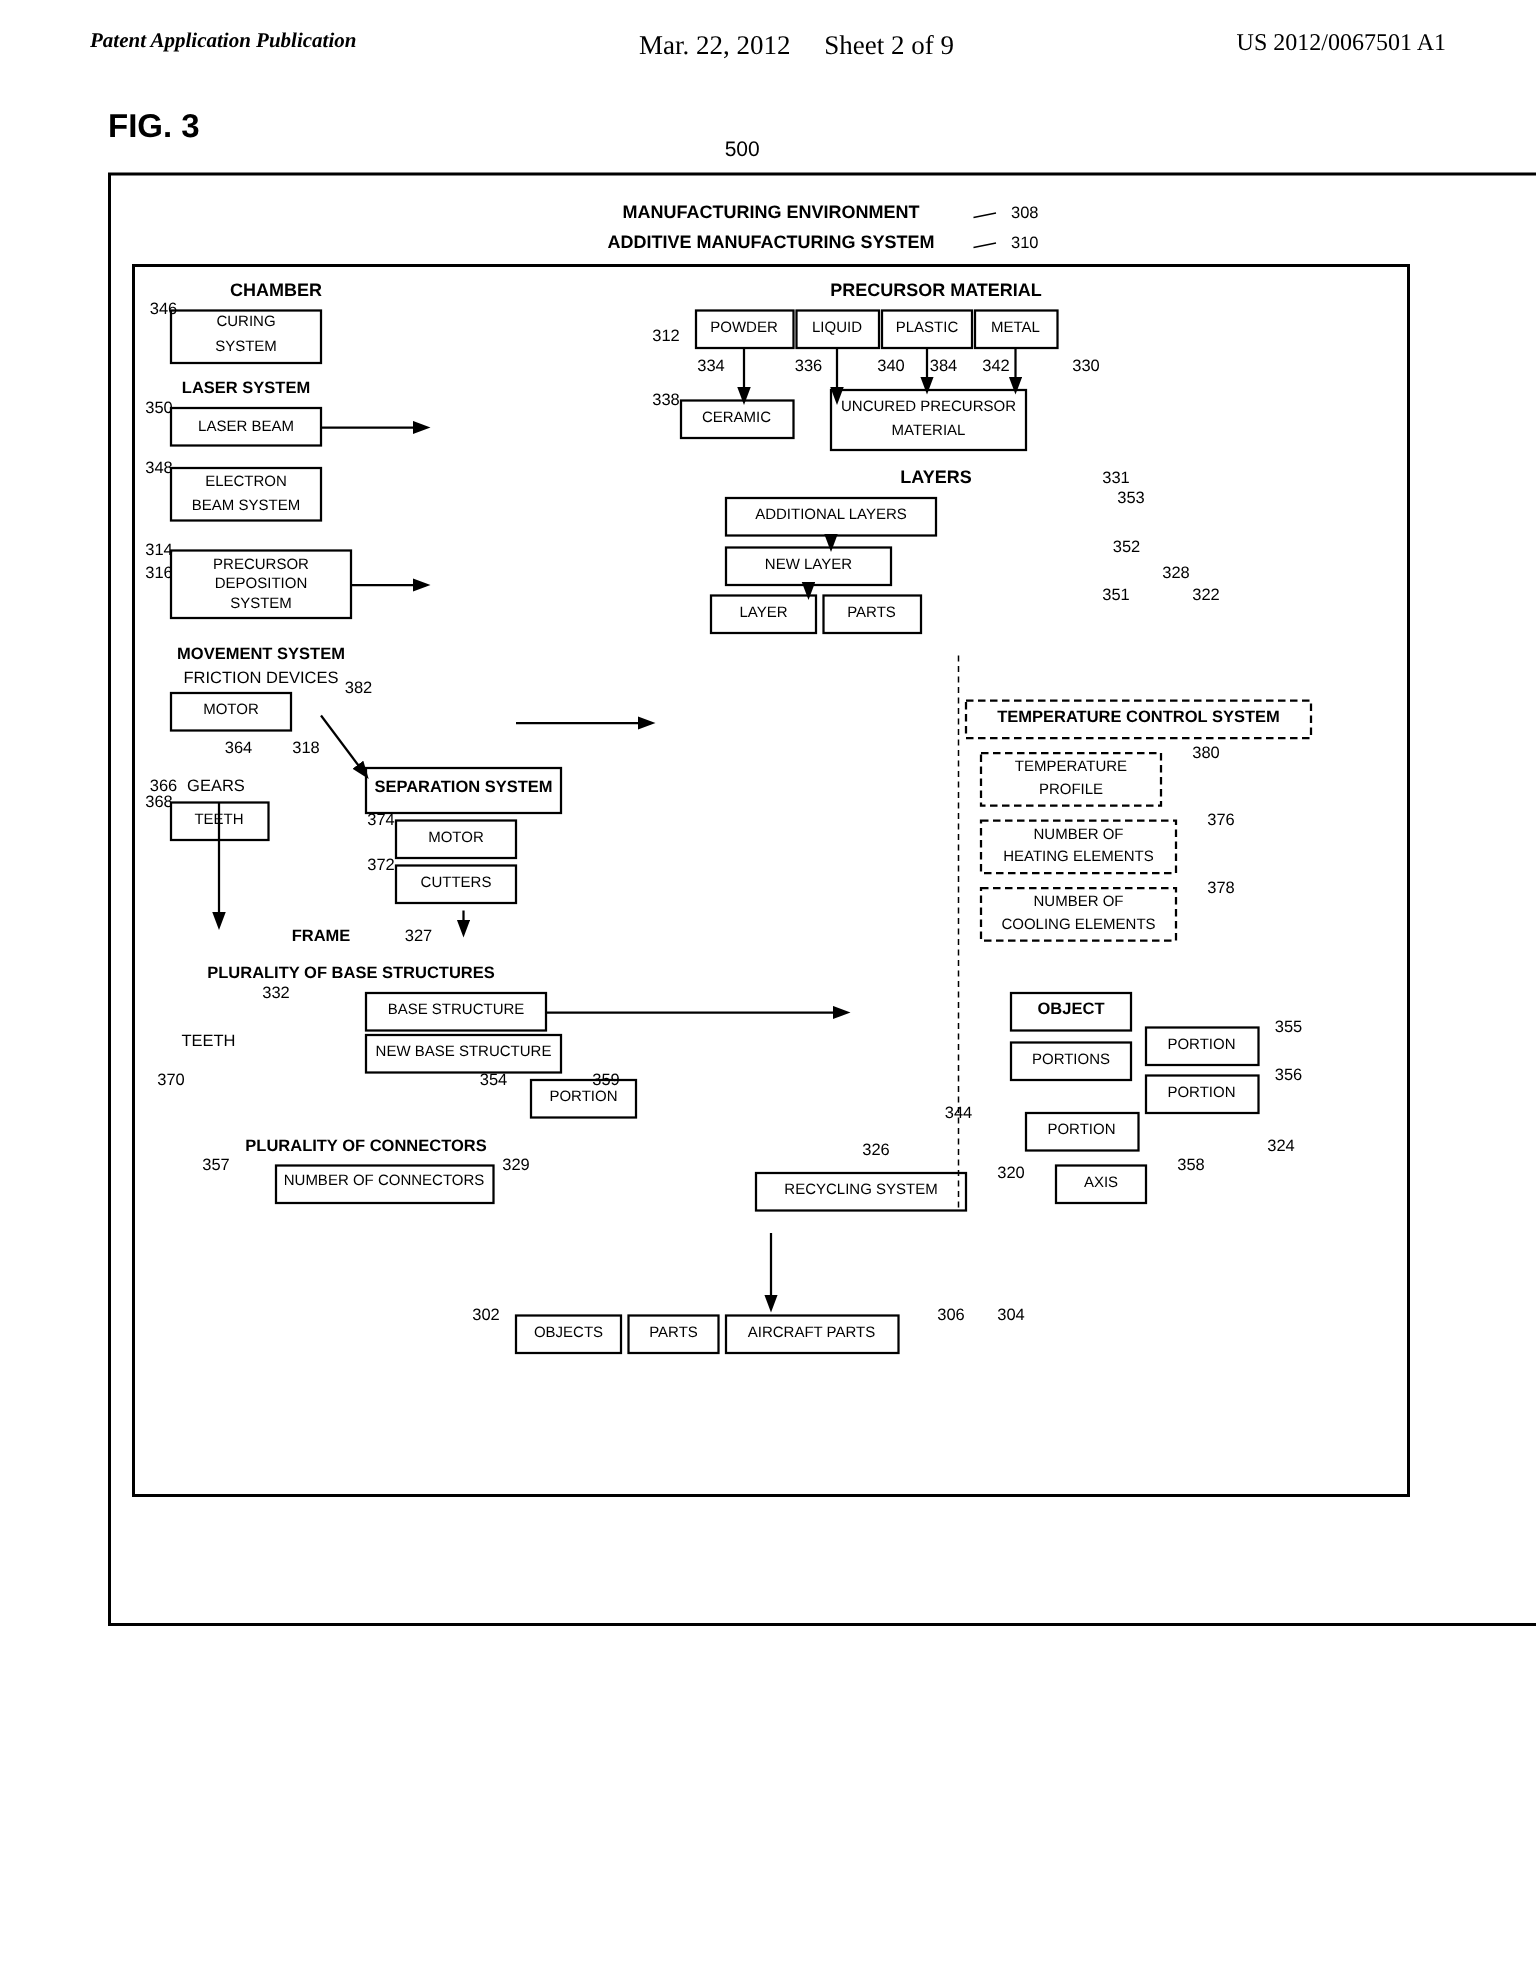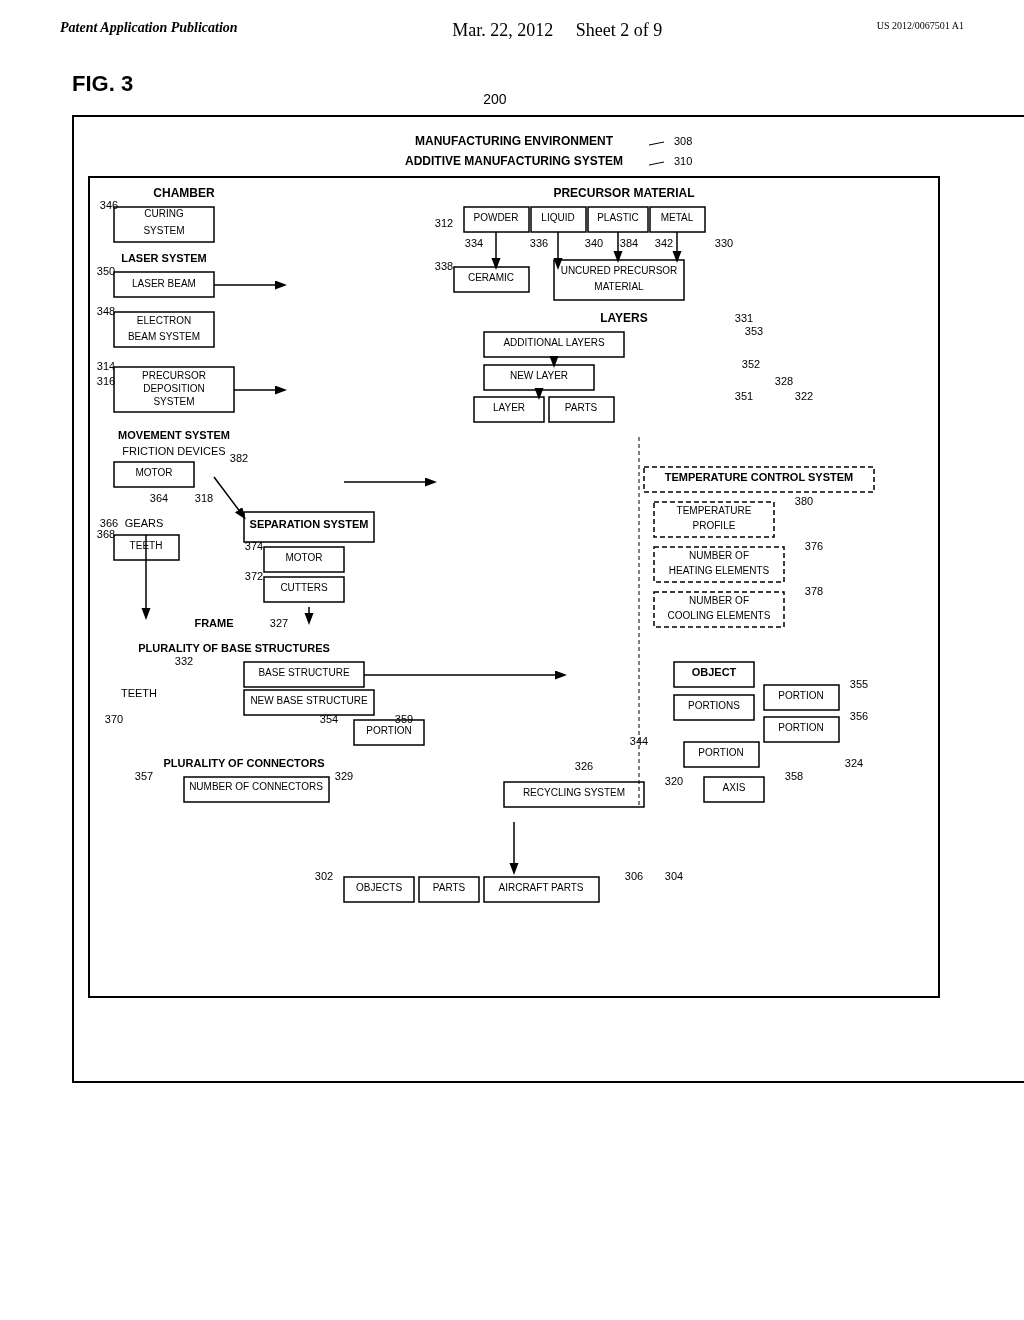--- a/index.html
+++ b/index.html
@@ -18,21 +18,21 @@
     }
     .header {
       display: flex;
       justify-content: space-between;
       align-items: flex-start;
       margin-bottom: 30px;
       font-size: 13px;
     }
     .header-left { font-style: italic; font-weight: bold; font-size: 14px; }
     .header-center { text-align: center; font-size: 18px; }
-    .header-right { font-size: 10px; }
+    .header-right { font-size: 16px; }
 
     .diagram-container {
       margin: 0 auto;
       position: relative;
       width: 880px;
     }
     .fig-label {
       font-size: 22px;
       font-weight: bold;
       margin-bottom: 10px;
@@ -61,21 +61,21 @@
     <div class="header-center">
       <span>Mar. 22, 2012</span>&nbsp;&nbsp;&nbsp;&nbsp;
       <span>Sheet 2 of 9</span>
     </div>
     <div class="header-right">US 2012/0067501 A1</div>
   </div>
 
   <div class="diagram-container">
     <div style="display:flex; align-items:flex-end; margin-bottom:8px;">
       <span class="fig-label">FIG. 3</span>
-      <span style="margin-left:350px; font-size:14px; font-family:Arial,sans-serif;">200</span>
+      <span style="margin-left:350px; font-size:14px; font-family:Arial,sans-serif;">500</span>
     </div>
 
     <div class="diagram-box">
       <svg class="diagram-svg" viewBox="0 0 860 940" xmlns="http://www.w3.org/2000/svg">
 
         <text x="430" y="18" font-family="Arial" font-size="12" text-anchor="middle" font-weight="bold">MANUFACTURING ENVIRONMENT</text>
         <text x="590" y="18" font-family="Arial" font-size="11" text-anchor="start">308</text>
 
         <path d="M 580 15 L 565 18" stroke="#000" stroke-width="1" fill="none"></path>
 

